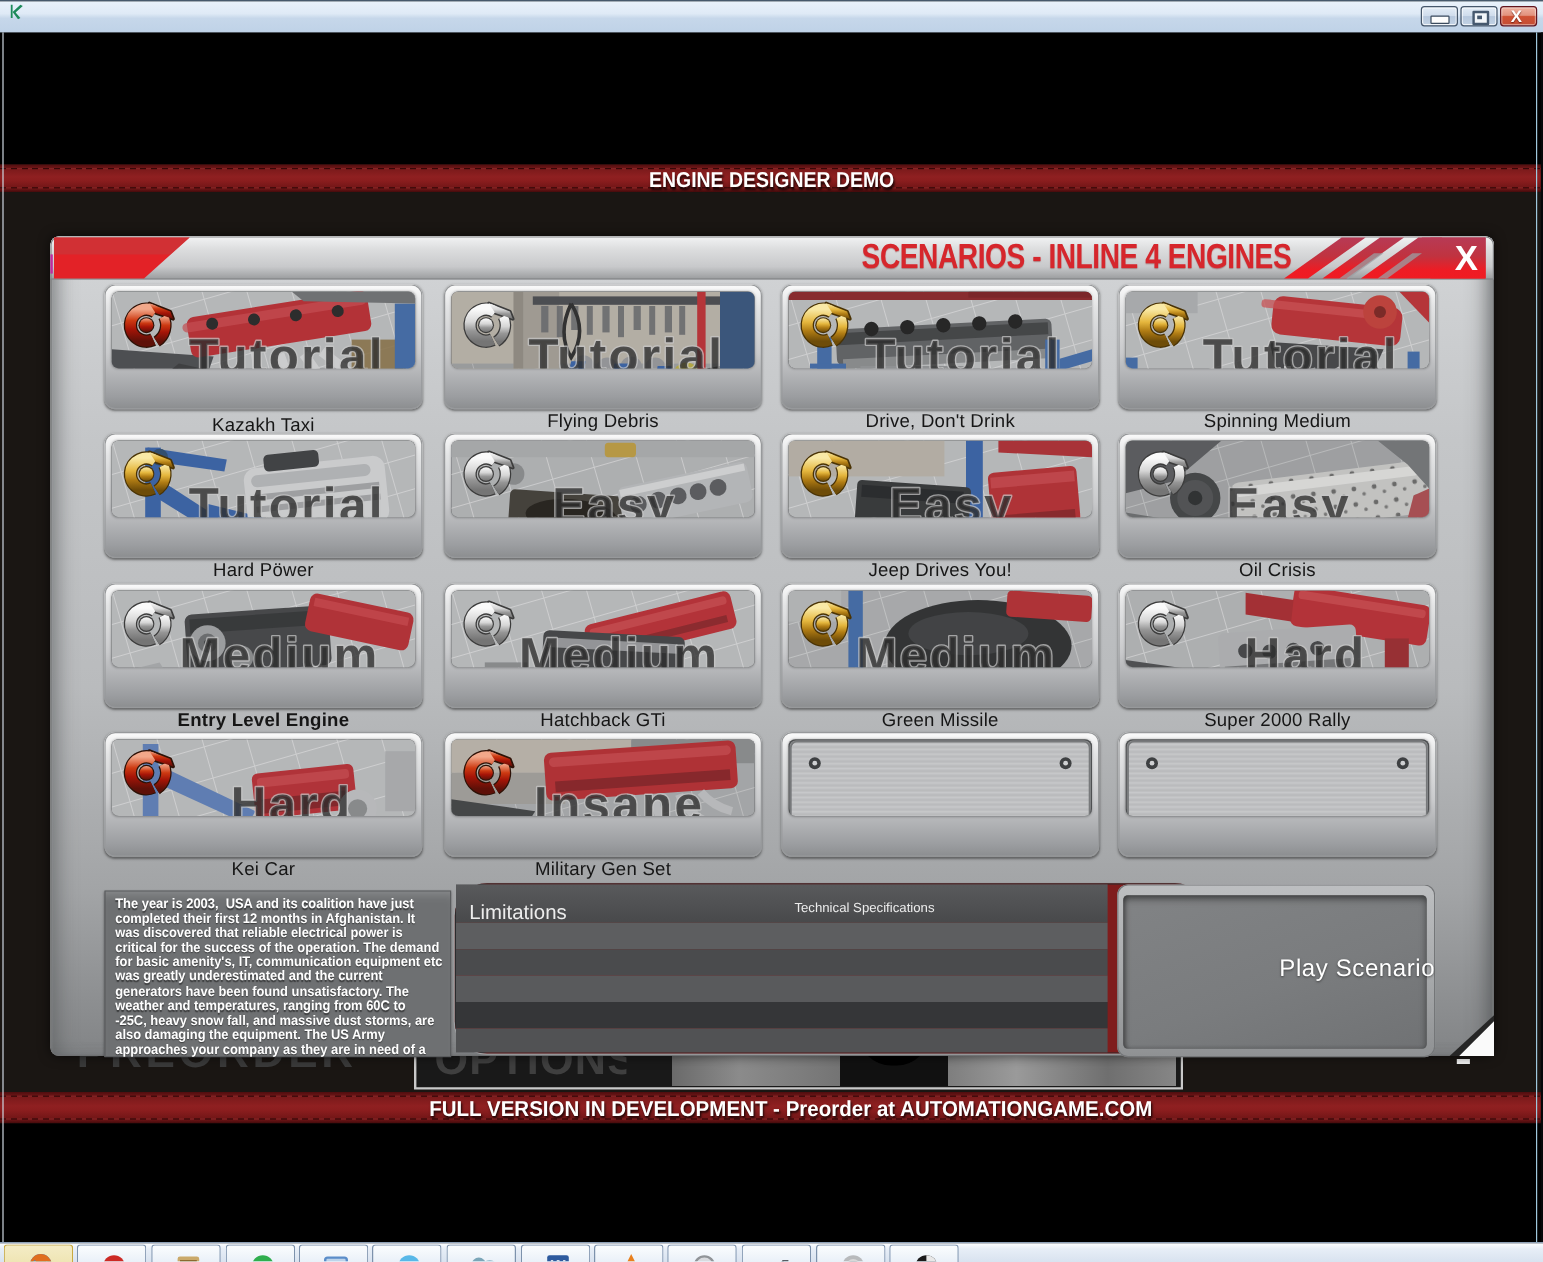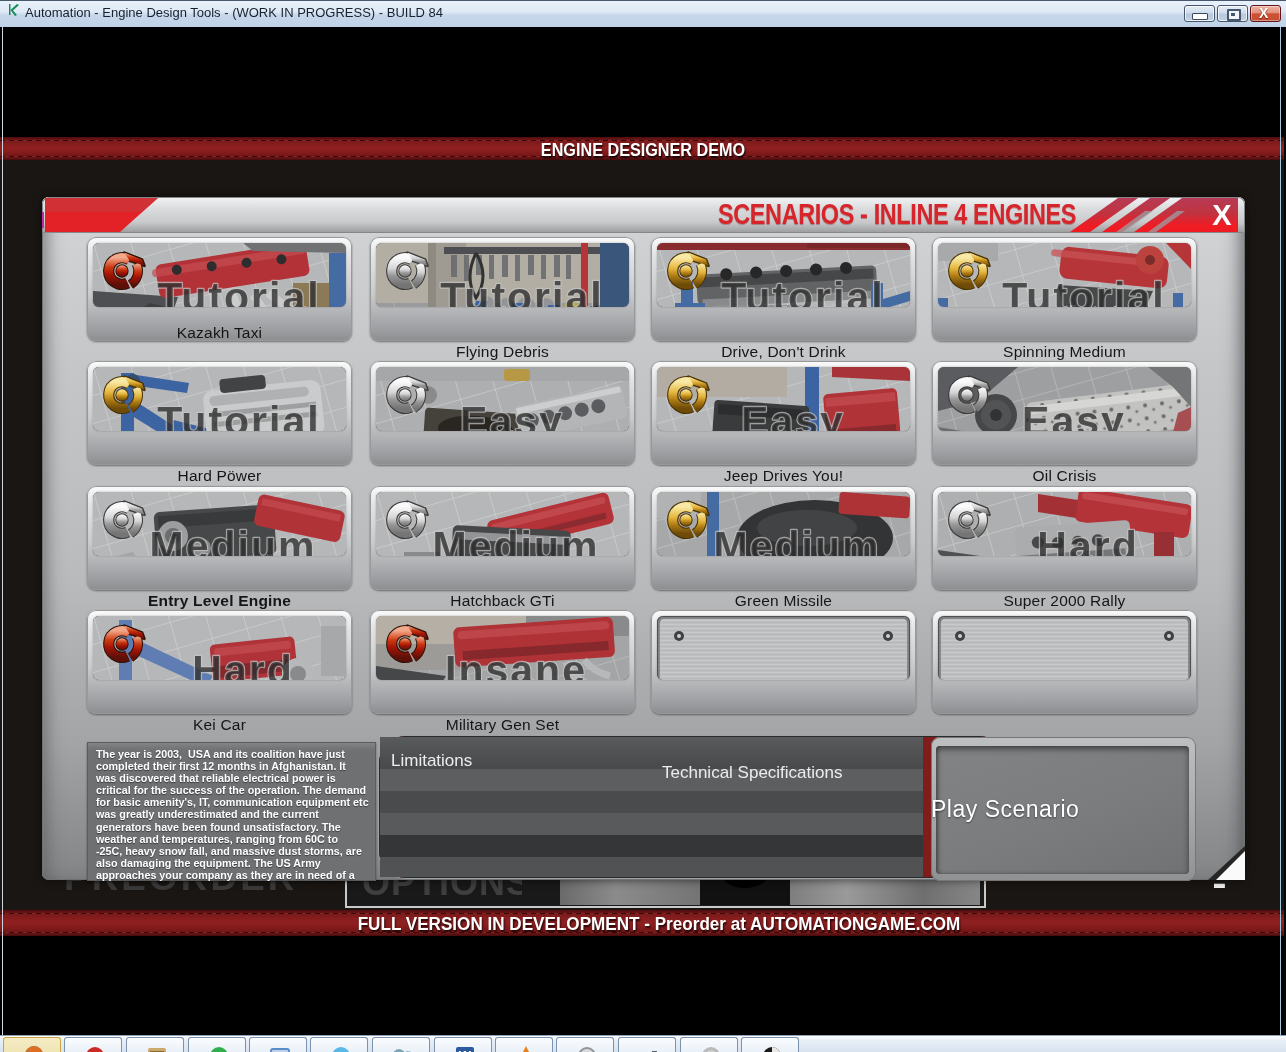--- a/index.html
+++ b/index.html
@@ -70,21 +70,21 @@
   #descbox .sqz{transform:scaleX(.935);transform-origin:0 0;display:inline-block;}
   #midbox{left:379px;top:736px;width:627px;height:142px;background:#7f1d1d;
     box-shadow:inset 0 0 0 1px #2a2b2d, 0 0 0 1px #9fa1a3;border-radius:27px;}
   .mrow{left:1px;width:543px;}
   #playbtn{left:931px;top:737px;width:265px;height:144px;border-radius:9px;
     background:linear-gradient(180deg,#bdbfc1 0%,#a9abad 50%,#8f9193 100%);
     box-shadow:inset 0 0 0 1px #747678;}
   #playinner{left:5px;top:9px;width:253px;height:128px;border-radius:4px;
     background:linear-gradient(160deg,#818385 0%,#7a7c7e 55%,#707274 100%);
     box-shadow:inset 0 3px 6px rgba(25,25,25,.6), inset 2px 0 3px rgba(40,40,40,.35);}
-  #playtxt{width:100%;top:59px;text-align:left;color:#fff;font-size:23px;
+  #playtxt{width:100%;top:59px;text-align:right;color:#fff;font-size:20px;
     text-shadow:0 1px 2px rgba(0,0,0,.5);letter-spacing:.5px;}
 
   
   #taskbar{left:0;top:1035px;width:1286px;height:17px;
     background:linear-gradient(180deg,#fdfeff 0%,#e7eef7 30%,#d8e2ef 100%);
     border-top:1px solid #8fa2b8;box-sizing:border-box;}
   .tbtn{top:1037px;width:58px;height:15px;border-radius:3px 3px 0 0;box-sizing:border-box;
     border:1px solid #7d92ac;border-bottom:none;
     background:linear-gradient(180deg,#fbfdfe 0%,#e9f0f8 100%);}
 </style>
@@ -165,21 +165,20 @@
 </g>
         </g>
 </defs>
     </svg>
 
   <div id="titlebar" class="abs"></div>
   <svg class="abs" style="left:7px;top:3px" width="14" height="14" viewBox="0 0 14 14">
     <path d="M2 1 L3.5 1 L3.5 12 L2 12 Z" fill="#1d8a5a"></path>
     <path d="M3.5 7 L10 1 L12 2 L6 7.5 L10 12 L8 13 Z" fill="#1d8a5a"></path>
   </svg>
-  <div id="titletext" class="abs">Automation - Engine Design Tools - (WORK IN PROGRESS) - BUILD 84</div>
   <div class="winbtn abs" style="left:1184px;width:31px;"></div>
   <div class="abs" style="left:1192px;top:13px;width:14px;height:5px;background:#fdfdfd;border:1px solid #3b4b5e;border-radius:1px;"></div>
   <div class="winbtn abs" style="left:1217px;width:31px;"></div>
   <div class="abs" style="left:1227px;top:9px;width:10px;height:8px;border:2px solid #45586e;background:#f2f6fa;border-radius:1px;"></div>
   <div class="abs" style="left:1231px;top:13px;width:4px;height:3px;background:#45586e;"></div>
   <div class="winbtn abs" id="btnclose"></div>
   <div class="abs" style="left:1259px;top:5px;color:#fff;font-weight:bold;font-size:14px;text-shadow:0 1px 1px rgba(90,20,10,.8);">X</div>
 
   <div id="leather" class="abs lnoise"></div>
 
@@ -247,21 +246,21 @@
             <rect x="200" y="40" width="45" height="35" fill="#8a6d3a" opacity=".85"></rect>
             <rect x="236" y="10" width="17" height="82" fill="#3a6ab0"></rect>
             <polygon points="150,0 253,0 253,10 160,8" fill="#6f7173"></polygon>
 <rect width="253" height="92" fill="rgba(115,115,115,0.20)"></rect>
             <text x="146" y="68" text-anchor="middle" font-family="Liberation Sans" font-size="41" font-weight="bold" letter-spacing="2" fill="rgba(45,45,45,0.78)" stroke="rgba(200,200,200,0.72)" stroke-width="2.3" paint-order="stroke" stroke-linejoin="round">Tutorial</text>
 <g transform="translate(29,28) scale(0.95)">
               <use href="#badge-b"></use>
             </g>
 </svg></div>
       </div>
-<div class="cap abs" style="left:87px;top:324px;">Kazakh Taxi</div>
+<div class="cap abs" style="left:87px;top:346px;">Kazakh Taxi</div>
 <div class="tile abs" style="left:370px;top:237px;">
 <div class="timg"><svg width="253" height="92" viewBox="0 0 253 92">
             <rect width="253" height="92" fill="#c4bdb1"></rect>
             <rect y="60" width="253" height="32" fill="#a3a5a7"></rect>
             <rect y="60" width="253" height="32" fill="url(#flr)" opacity=".6"></rect>
             <rect x="52" y="0" width="38" height="72" fill="#aaa49a"></rect>
             <rect x="52" y="0" width="8" height="72" fill="#958f85"></rect>
             <rect x="68" y="4" width="165" height="7" fill="#43454a"></rect>
             <g fill="#63656a" opacity=".85">
               <rect x="75" y="12" width="6" height="22"></rect>
@@ -661,21 +660,21 @@
 approaches your company as they are in need of a</span></div>
 
   <div id="midbox" class="abs">
     <div class="mrow abs" style="top:1px;height:32px;background:linear-gradient(180deg,#595a5c,#48494b);"></div>
     <div class="mrow abs" style="top:33px;height:22px;background:#5d5e60;"></div>
     <div class="mrow abs" style="top:55px;height:22px;background:#4a4b4d;"></div>
     <div class="mrow abs" style="top:77px;height:22px;background:#595a5c;"></div>
     <div class="mrow abs" style="top:99px;height:22px;background:#353638;"></div>
     <div class="mrow abs" style="top:121px;height:20px;background:#515254;"></div>
     <div class="abs" style="left:12px;top:15px;color:#ececec;font-size:17px;">Limitations</div>
-    <div class="abs" style="left:283px;top:15px;color:#ececec;font-size:17px;margin-top:12px;">Technical Specifications</div>
+    <div class="abs" style="left:283px;top:15px;color:#ececec;font-size:11px;">Technical Specifications</div>
   </div>
 
   <div id="playbtn" class="abs">
       <div id="playinner" class="abs"></div>
     <div id="playtxt" class="abs">Play Scenario</div>
     </div>
 
   <svg class="abs" style="left:1196px;top:840px" width="60" height="45" viewBox="0 0 60 45">
     <polygon points="49,40 12,40 49,6" fill="#262626"></polygon>
     <polygon points="49,40 20,40 49,11" fill="#fafafa"></polygon>

